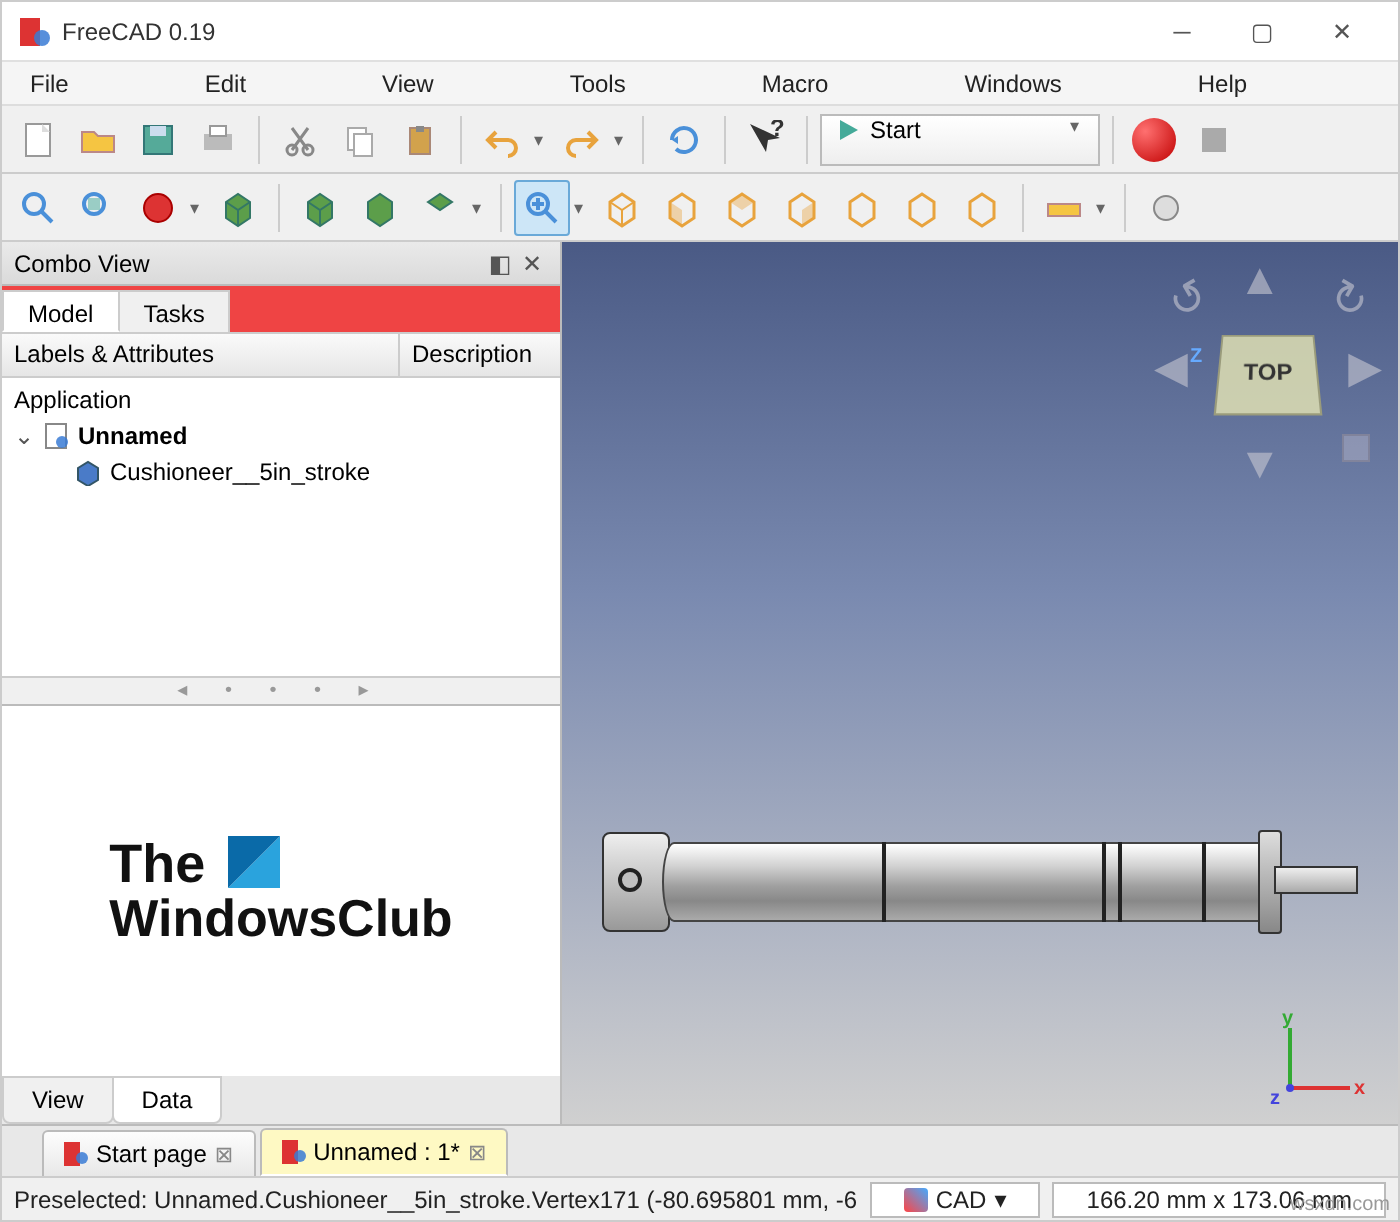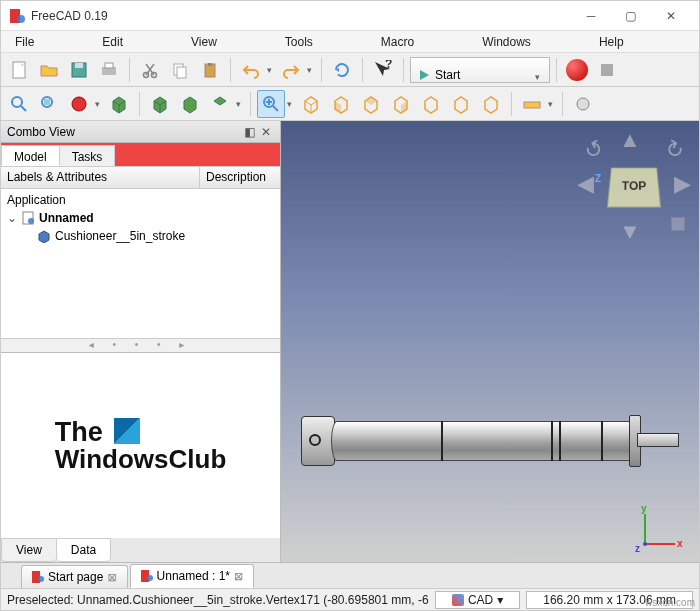--- a/index.html
+++ b/index.html
@@ -14,21 +14,21 @@
 
 .menubar { height: 22px; background: #f5f5f5; display: flex; align-items: center; padding: 0 4px; border-bottom: 1px solid #ddd; gap: 48px; }
 .menubar span { padding: 2px 10px; color: #222; }
 
 
 .toolbar { height: 34px; background: #f0f0f0; display: flex; align-items: center; padding: 2px 4px; border-bottom: 1px solid #ccc; gap: 2px; }
 .tbtn { width: 28px; height: 28px; display: flex; align-items: center; justify-content: center; border: 1px solid transparent; border-radius: 2px; }
 .tbtn.active { background: #cde6f7; border-color: #6aa9d8; }
 .tsep { width: 1px; height: 24px; background: #ccc; margin: 0 4px; }
 .tdrop { width: 8px; color: #666; font-size: 9px; }
-.workbench { height: 26px; display: flex; align-items: flex-end; border: 1px solid #bbb; background: linear-gradient(#fff,#eee); padding: 0 6px; gap: 4px; min-width: 140px; }
+.workbench { height: 26px; display: flex; align-items: flex-start; border: 1px solid #bbb; background: linear-gradient(#fff,#eee); padding: 0 6px; gap: 4px; min-width: 140px; }
 .workbench .wbicon { width: 14px; height: 14px; }
 .redcircle { width: 22px; height: 22px; border-radius: 50%; background: radial-gradient(circle at 30% 30%, #ff7070, #c00000); }
 
 
 .main { flex: 1; display: flex; overflow: hidden; }
 
 
 .combo { width: 280px; display: flex; flex-direction: column; background: #f5f5f5; border-right: 1px solid #bbb; }
 .combo-header { height: 22px; background: linear-gradient(#eaeaea,#dadada); display: flex; align-items: center; padding: 0 6px; border-bottom: 1px solid #bbb; font-size: 11px; }
 .combo-header span:first-child { flex: 1; }
@@ -74,21 +74,21 @@
 
 
 .axis { position: absolute; bottom: 8px; right: 14px; width: 50px; height: 50px; }
 .axis svg { width: 50px; height: 50px; }
 .axis text { font-size: 10px; font-weight: bold; }
 
 
 .doctabs { height: 26px; background: #e8e8e8; display: flex; align-items: flex-end; padding-left: 20px; gap: 2px; border-top: 1px solid #bbb; }
 .dtab { padding: 4px 10px; border: 1px solid #bbb; border-bottom: none; background: linear-gradient(#fdfdfd,#e8e8e8); display: flex; align-items: center; gap: 4px; border-radius: 3px 3px 0 0; font-size: 12px; }
 .dtab .close { color: #888; font-size: 11px; }
-.dtab.active { background: #ffffff; border-bottom: 1px solid #fff; text-align: center; }
+.dtab.active { background: #fef9c3; border-bottom: 1px solid #fff; text-align: center; }
 .dtab .ficon { width: 12px; height: 12px; }
 
 
 .status { height: 22px; background: #f0f0f0; border-top: 1px solid #ccc; display: flex; align-items: center; padding: 0 6px; font-size: 11px; color: #222; }
 .status .s1 { flex: 1; white-space: nowrap; overflow: hidden; }
 .status .sbox { border: 1px solid #bbb; padding: 1px 16px; margin-left: 6px; background: #fff; display: flex; align-items: center; gap: 4px; }
 .cadicon { width: 12px; height: 12px; display: inline-block; background: linear-gradient(45deg,#f44,#4af); border-radius: 2px; }
 
 
 .watermark { position: absolute; right: 4px; bottom: 2px; color: #999; font-size: 10px; pointer-events: none; }

